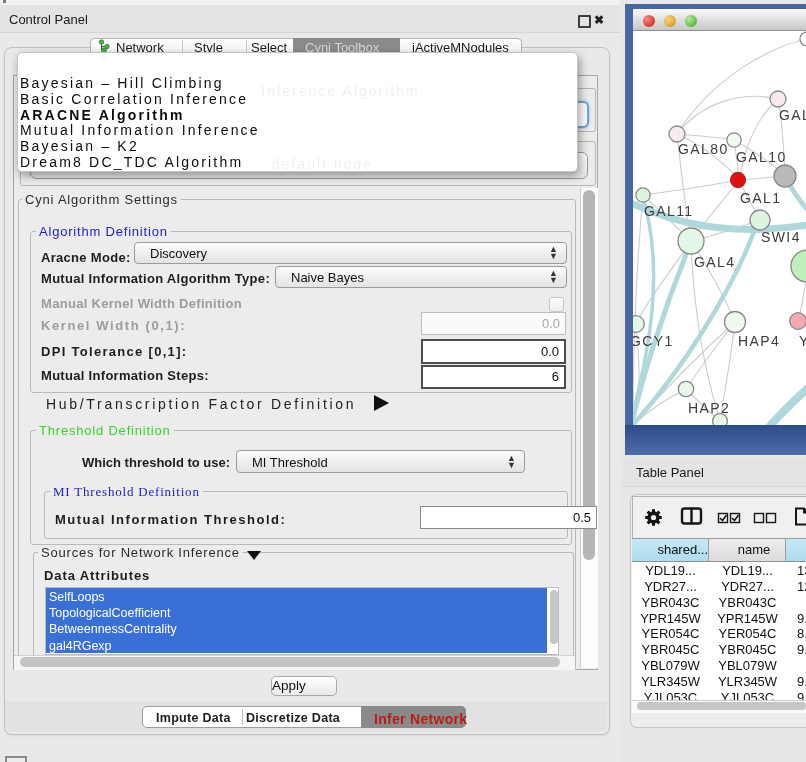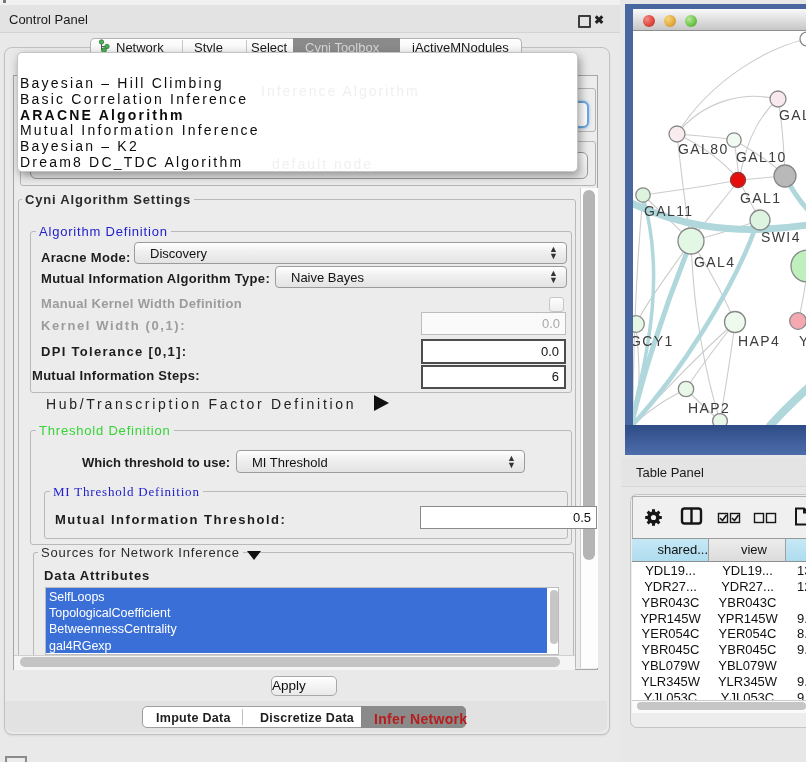--- a/index.html
+++ b/index.html
@@ -51,42 +51,42 @@
 
 <div class="grp" style="left:20px;top:88px;width:574px;height:42px;border-color:#b5b5b5;"></div>
 <div class="abs" style="left:30px;top:101px;width:555px;height:23px;border:2px solid #6ca6dd;border-radius:6px;background:#fff;box-shadow:0 0 3px #7fb3e6;"></div>
 <div class="grp" style="left:20px;top:141px;width:574px;height:43px;border-color:#b5b5b5;"></div>
 <div class="abs" style="left:30px;top:152px;width:556px;height:25px;border:1px solid #9b9b9b;border-radius:6px;background:linear-gradient(#fff,#e8e8e8);"></div>
 
 <div class="abs" style="left:580px;top:188px;width:17px;height:480px;background:#fdfdfd;border-left:1px solid #cccccc;"></div>
 <div class="abs" style="left:583px;top:190px;width:12px;height:370px;background:#b5b5b5;border-radius:6px;"></div>
 
 <div class="grp" style="left:18px;top:199px;width:556px;height:469px;border-radius:3px;"></div>
-<div class="gt" style="left:22px;top:193px;color:#2b2b2b;font-weight:bold;">Cyni Algorithm Settings</div>
+<div class="gt" style="left:22px;top:193px;color:#2b2b2b;">Cyni Algorithm Settings</div>
 
 <div class="grp" style="left:30px;top:231px;width:540px;height:160px;"></div>
 <div class="gt" style="left:36px;top:225px;color:#2121cc;">Algorithm Definition</div>
 
 <div class="lbl abs" style="left:41px;top:250px;">Aracne Mode:</div>
 <div class="combo" style="left:134px;top:242px;width:433px;height:22px;">
   <span class="ct">Discovery</span>
     <span class="ar">▲<br>▼</span>
 </div>
 <div class="lbl abs" style="left:41px;top:271px;">Mutual Information Algorithm Type:</div>
 <div class="combo" style="left:275px;top:266px;width:292px;height:22px;">
   <span class="ct">Naive Bayes</span>
     <span class="ar">▲<br>▼</span>
 </div>
 <div class="lbl abs dis" style="left:41px;top:296px;">Manual Kernel Width Definition</div>
 <div class="abs" style="left:549px;top:297px;width:13px;height:13px;border:1px solid #c6c6c6;border-radius:3px;background:linear-gradient(#fdfdfd,#eeeeee);"></div>
 <div class="lbl abs dis" style="left:41px;top:318px;letter-spacing:1.6px;">Kernel Width (0,1):</div>
 <div class="fld" style="left:421px;top:312px;width:145px;height:23px;border:1px solid #bdbdbd;background:#fafafa;color:#a9a9a9;line-height:21px;">0.0</div>
 <div class="lbl abs" style="left:41px;top:344px;letter-spacing:1.3px;">DPI Tolerance [0,1]:</div>
 <div class="fld" style="left:421px;top:339px;width:145px;height:25px;border:2px solid #4d4d4d;line-height:21px;">0.0</div>
-<div class="lbl abs" style="left:32px;top:368px;text-align:center;">Mutual Information Steps:</div>
+<div class="lbl abs" style="left:41px;top:368px;text-align:center;">Mutual Information Steps:</div>
 <div class="fld" style="left:421px;top:365px;width:145px;height:24px;border:2px solid #4d4d4d;line-height:20px;">6</div>
 
 <div class="abs" style="left:46px;top:396px;font-size:14px;letter-spacing:2.7px;color:#222;">Hub/Transcription Factor Definition</div>
 <div class="abs" style="left:374px;top:395px;width:0;height:0;border-left:15px solid #111;border-top:8.5px solid transparent;border-bottom:8.5px solid transparent;"></div>
 
 <div class="grp" style="left:30px;top:430px;width:540px;height:113px;"></div>
 <div class="gt" style="left:36px;top:424px;color:#35d435;">Threshold Definition</div>
 <div class="lbl abs" style="left:82px;top:455px;letter-spacing:0;">Which threshold to use:</div>
 <div class="combo" style="left:236px;top:450px;width:289px;height:23px;">
   <span class="ct">MI Threshold</span>
@@ -112,21 +112,21 @@
 <div class="abs" style="left:14px;top:655px;width:561px;height:14px;background:#f5f5f5;border-top:1px solid #d0d0d0;"></div>
 <div class="abs" style="left:20px;top:657px;width:540px;height:10px;background:#c4c4c4;border-radius:5px;"></div>
 
 <div class="abs" style="left:271px;top:676px;width:66px;height:20px;background:linear-gradient(#ffffff,#e9e9e9);border:1px solid #a8a8a8;border-radius:5px;box-sizing:border-box;font-size:13.5px;color:#111;line-height:18px;">Apply</div>
 <div class="abs" style="left:5px;top:701px;width:602px;height:31px;background:#e2e2e2;border-radius:0 0 8px 8px;"></div>
 
 <div class="abs" style="left:142px;top:706px;width:324px;height:22px;background:#fff;border:1px solid #9e9e9e;border-radius:5px;box-sizing:border-box;"></div>
 <div class="abs" style="left:242px;top:709px;width:1px;height:16px;background:#c0c0c0;"></div>
 <div class="abs" style="left:361px;top:706px;width:105px;height:22px;background:#8a8a8a;border-radius:0 5px 5px 0;"></div>
 <div class="abs lbl" style="left:156px;top:711px;font-size:12.5px;">Impute Data</div>
-<div class="abs lbl" style="left:260px;top:711px;font-size:12.5px;">Discretize Data</div>
+<div class="abs lbl" style="left:246px;top:711px;font-size:12.5px;">Discretize Data</div>
 <div class="abs lbl" style="left:374px;top:711px;font-size:14px;color:#b91c1c;text-align:center;">Infer Network</div>
 
 <div class="abs" style="left:5px;top:756px;width:18px;height:10px;border:2px solid #8a8a8a;background:#ececec;"></div>
 
 <div class="abs" style="left:17px;top:52px;width:561px;height:120px;background:#fff;border:1px solid #c4c4c4;border-radius:5px;box-shadow:2px 4px 10px rgba(0,0,0,0.38);box-sizing:border-box;">
     <div style="position:absolute;left:243px;top:30px;font-size:14px;letter-spacing:2px;color:rgba(165,165,165,0.18);">Inference Algorithm</div>
     <div style="position:absolute;left:254px;top:103px;font-size:14px;letter-spacing:2px;color:rgba(170,170,170,0.18);">default node</div>
   <div style="position:absolute;left:2px;top:23px;font-size:14px;letter-spacing:2.2px;color:#0c0c0c;line-height:15.8px;">Bayesian – Hill Climbing<br>Basic Correlation Inference<br><b>ARACNE Algorithm</b><br>Mutual Information Inference<br>Bayesian – K2<br>Dream8 DC_TDC Algorithm</div>
 </div>
 
@@ -235,21 +235,21 @@
     <path d="M99 15 l2.5 2.5 4-5.5" stroke-width="1.6"></path>
     <rect x="121.5" y="10.5" width="9" height="9"></rect>
     <rect x="133.5" y="10.5" width="9" height="9"></rect>
   </g>
   <path d="M163 5.5 h8 l4 4 v12 h-12 z M171 5.5 v4 h4" fill="none" stroke="#161616" stroke-width="2"></path>
 </svg>
 
 <div class="abs" style="left:632px;top:538px;width:174px;height:162px;background:#fff;border-top:1px solid #9a9a9a;overflow:hidden;font-size:13px;color:#111;">
 
   <div style="position:absolute;left:0;top:0;width:77px;height:23px;background:linear-gradient(#c6e8f5,#aedcef);border-right:1px solid #a0a0a0;border-bottom:1px solid #8f8f8f;box-sizing:border-box;text-align:right;text-indent:12px;line-height:22px;">shared...</div>
-  <div style="position:absolute;left:77px;top:0;width:77px;height:23px;background:linear-gradient(#ececec,#dcdcdc);border-right:1px solid #a0a0a0;border-bottom:1px solid #8f8f8f;box-sizing:border-box;text-align:center;text-indent:14px;line-height:22px;">view</div>
+  <div style="position:absolute;left:77px;top:0;width:77px;height:23px;background:linear-gradient(#ececec,#dcdcdc);border-right:1px solid #a0a0a0;border-bottom:1px solid #8f8f8f;box-sizing:border-box;text-align:center;text-indent:14px;line-height:22px;">name</div>
   <div style="position:absolute;left:154px;top:0;width:20px;height:23px;background:linear-gradient(#c6e8f5,#aedcef);border-bottom:1px solid #8f8f8f;box-sizing:border-box;"></div>
 
   <div style="position:absolute;left:0px;top:24px;width:77px;text-align:center;line-height:15.86px;">YDL19...<br>YDR27...<br>YBR043C<br>YPR145W<br>YER054C<br>YBR045C<br>YBL079W<br>YLR345W<br>YJL053C</div>
   <div style="position:absolute;left:77px;top:24px;width:77px;text-align:center;line-height:15.86px;">YDL19...<br>YDR27...<br>YBR043C<br>YPR145W<br>YER054C<br>YBR045C<br>YBL079W<br>YLR345W<br>YJL053C</div>
   <div style="position:absolute;left:165px;top:24px;width:30px;text-align:left;line-height:15.86px;">13.<br>12.<br>&nbsp;<br>9.<br>8.<br>9.<br>&nbsp;<br>9.<br>9.</div>
 
 </div>
 <div class="abs" style="left:632px;top:700px;width:174px;height:12px;background:#fafafa;border-top:1px solid #cccccc;"></div>
 <div class="abs" style="left:637px;top:702px;width:169px;height:8px;background:#c6c6c6;border-radius:4px;"></div>
 

